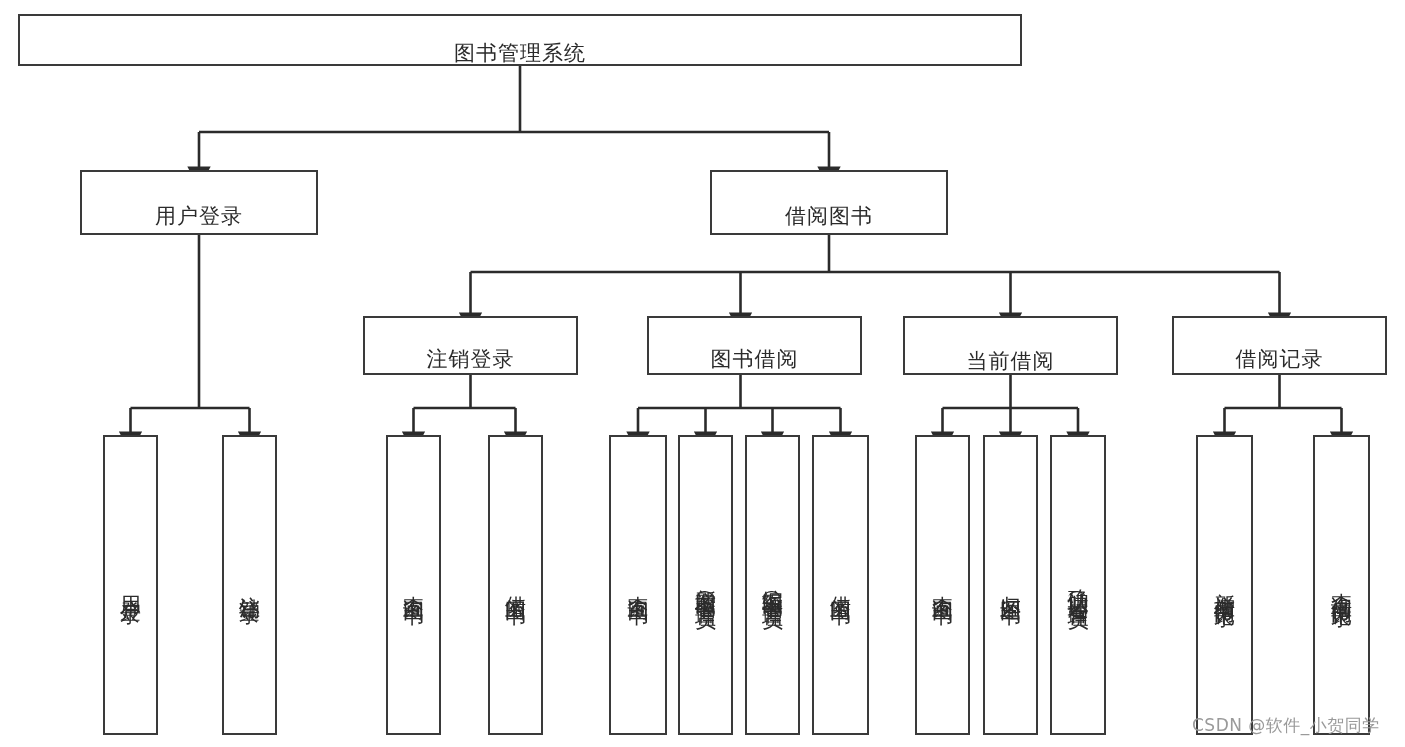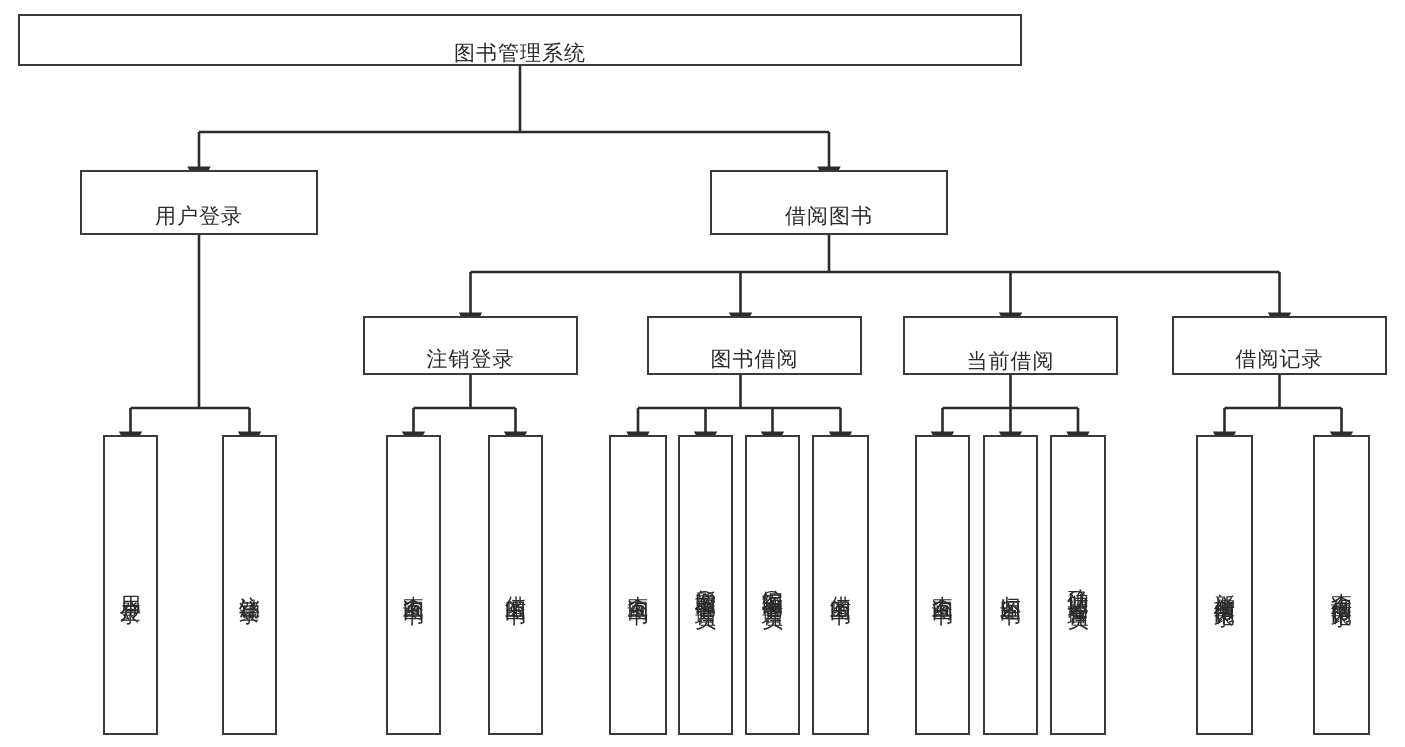--- a/index.html
+++ b/index.html
@@ -166,13 +166,14 @@
         <span class="label">确认归还（管理员）</span>
       </div>
       <div class="node vert" style="left: 1196px; top: 435px; width: 57px; height: 300px;">
         <span class="label">新增借阅记录</span>
       </div>
       <div class="node vert" style="left: 1313px; top: 435px; width: 57px; height: 300px;">
         <span class="label">查询借阅记录</span>
       </div>
     </div>
 
+  <div class="watermark" style="left:1192px; top:714px;">CSDN @软件_小贺同学</div>
 </div>
 
 </body></html>

